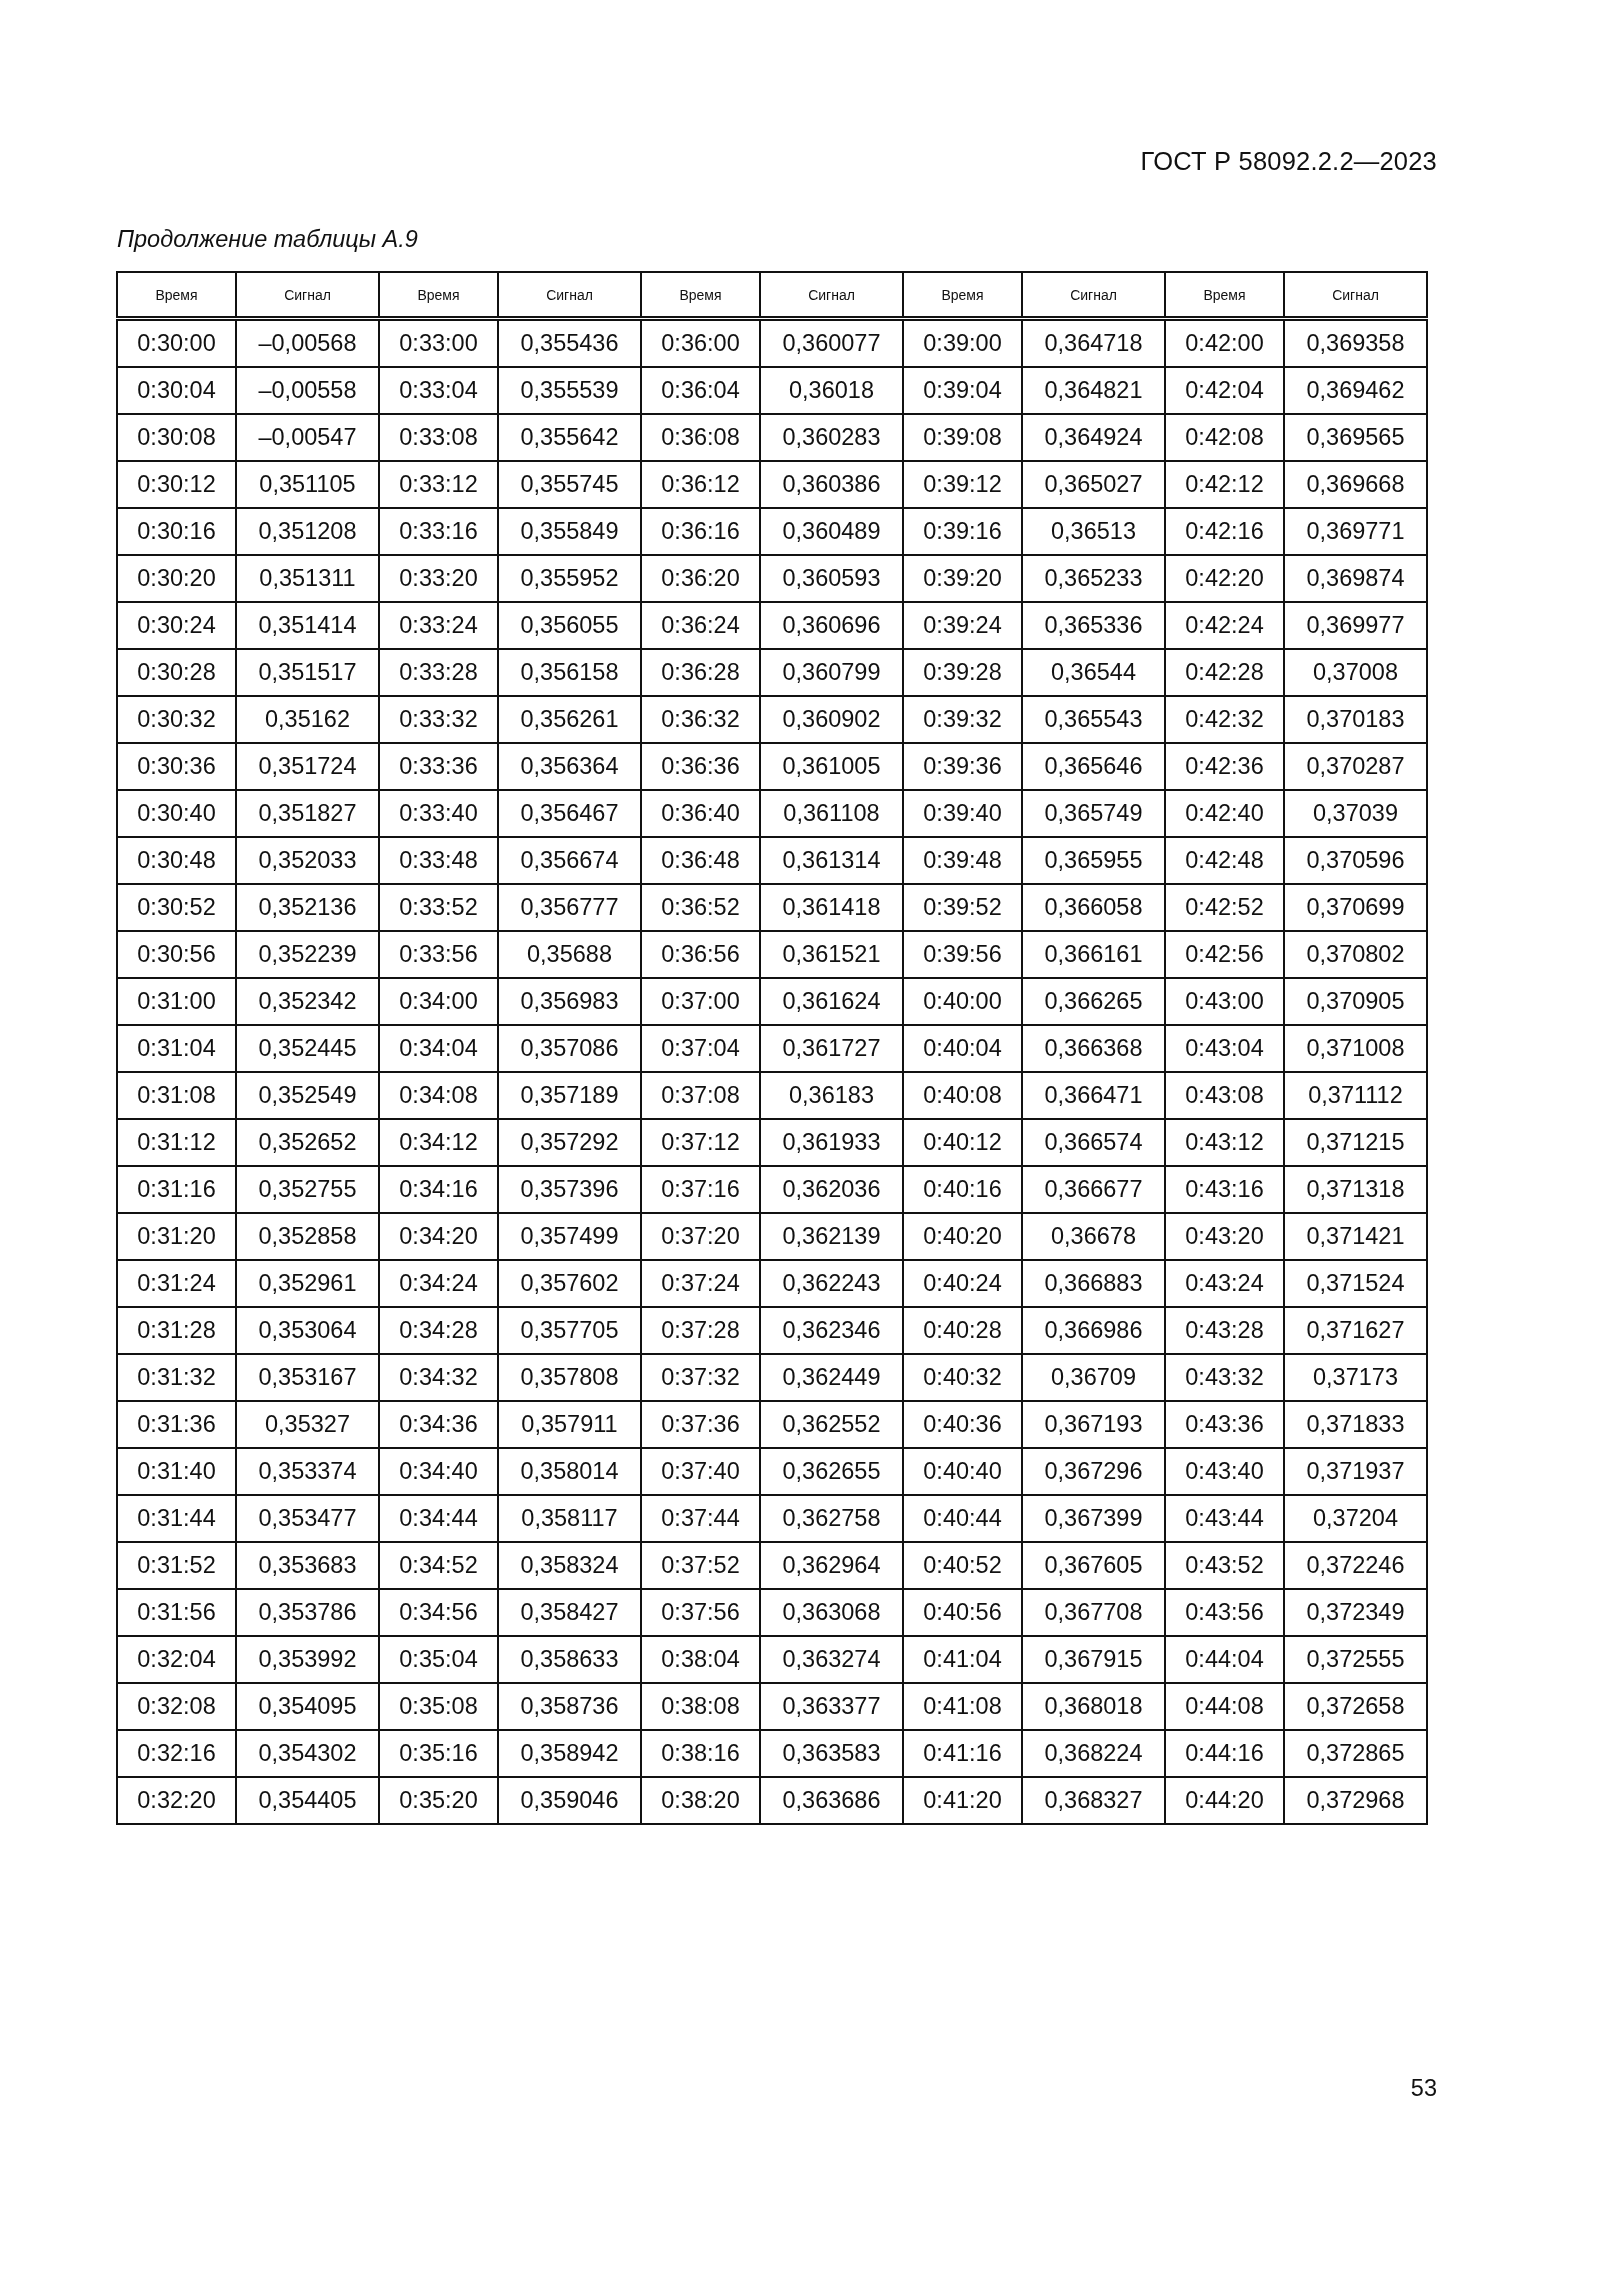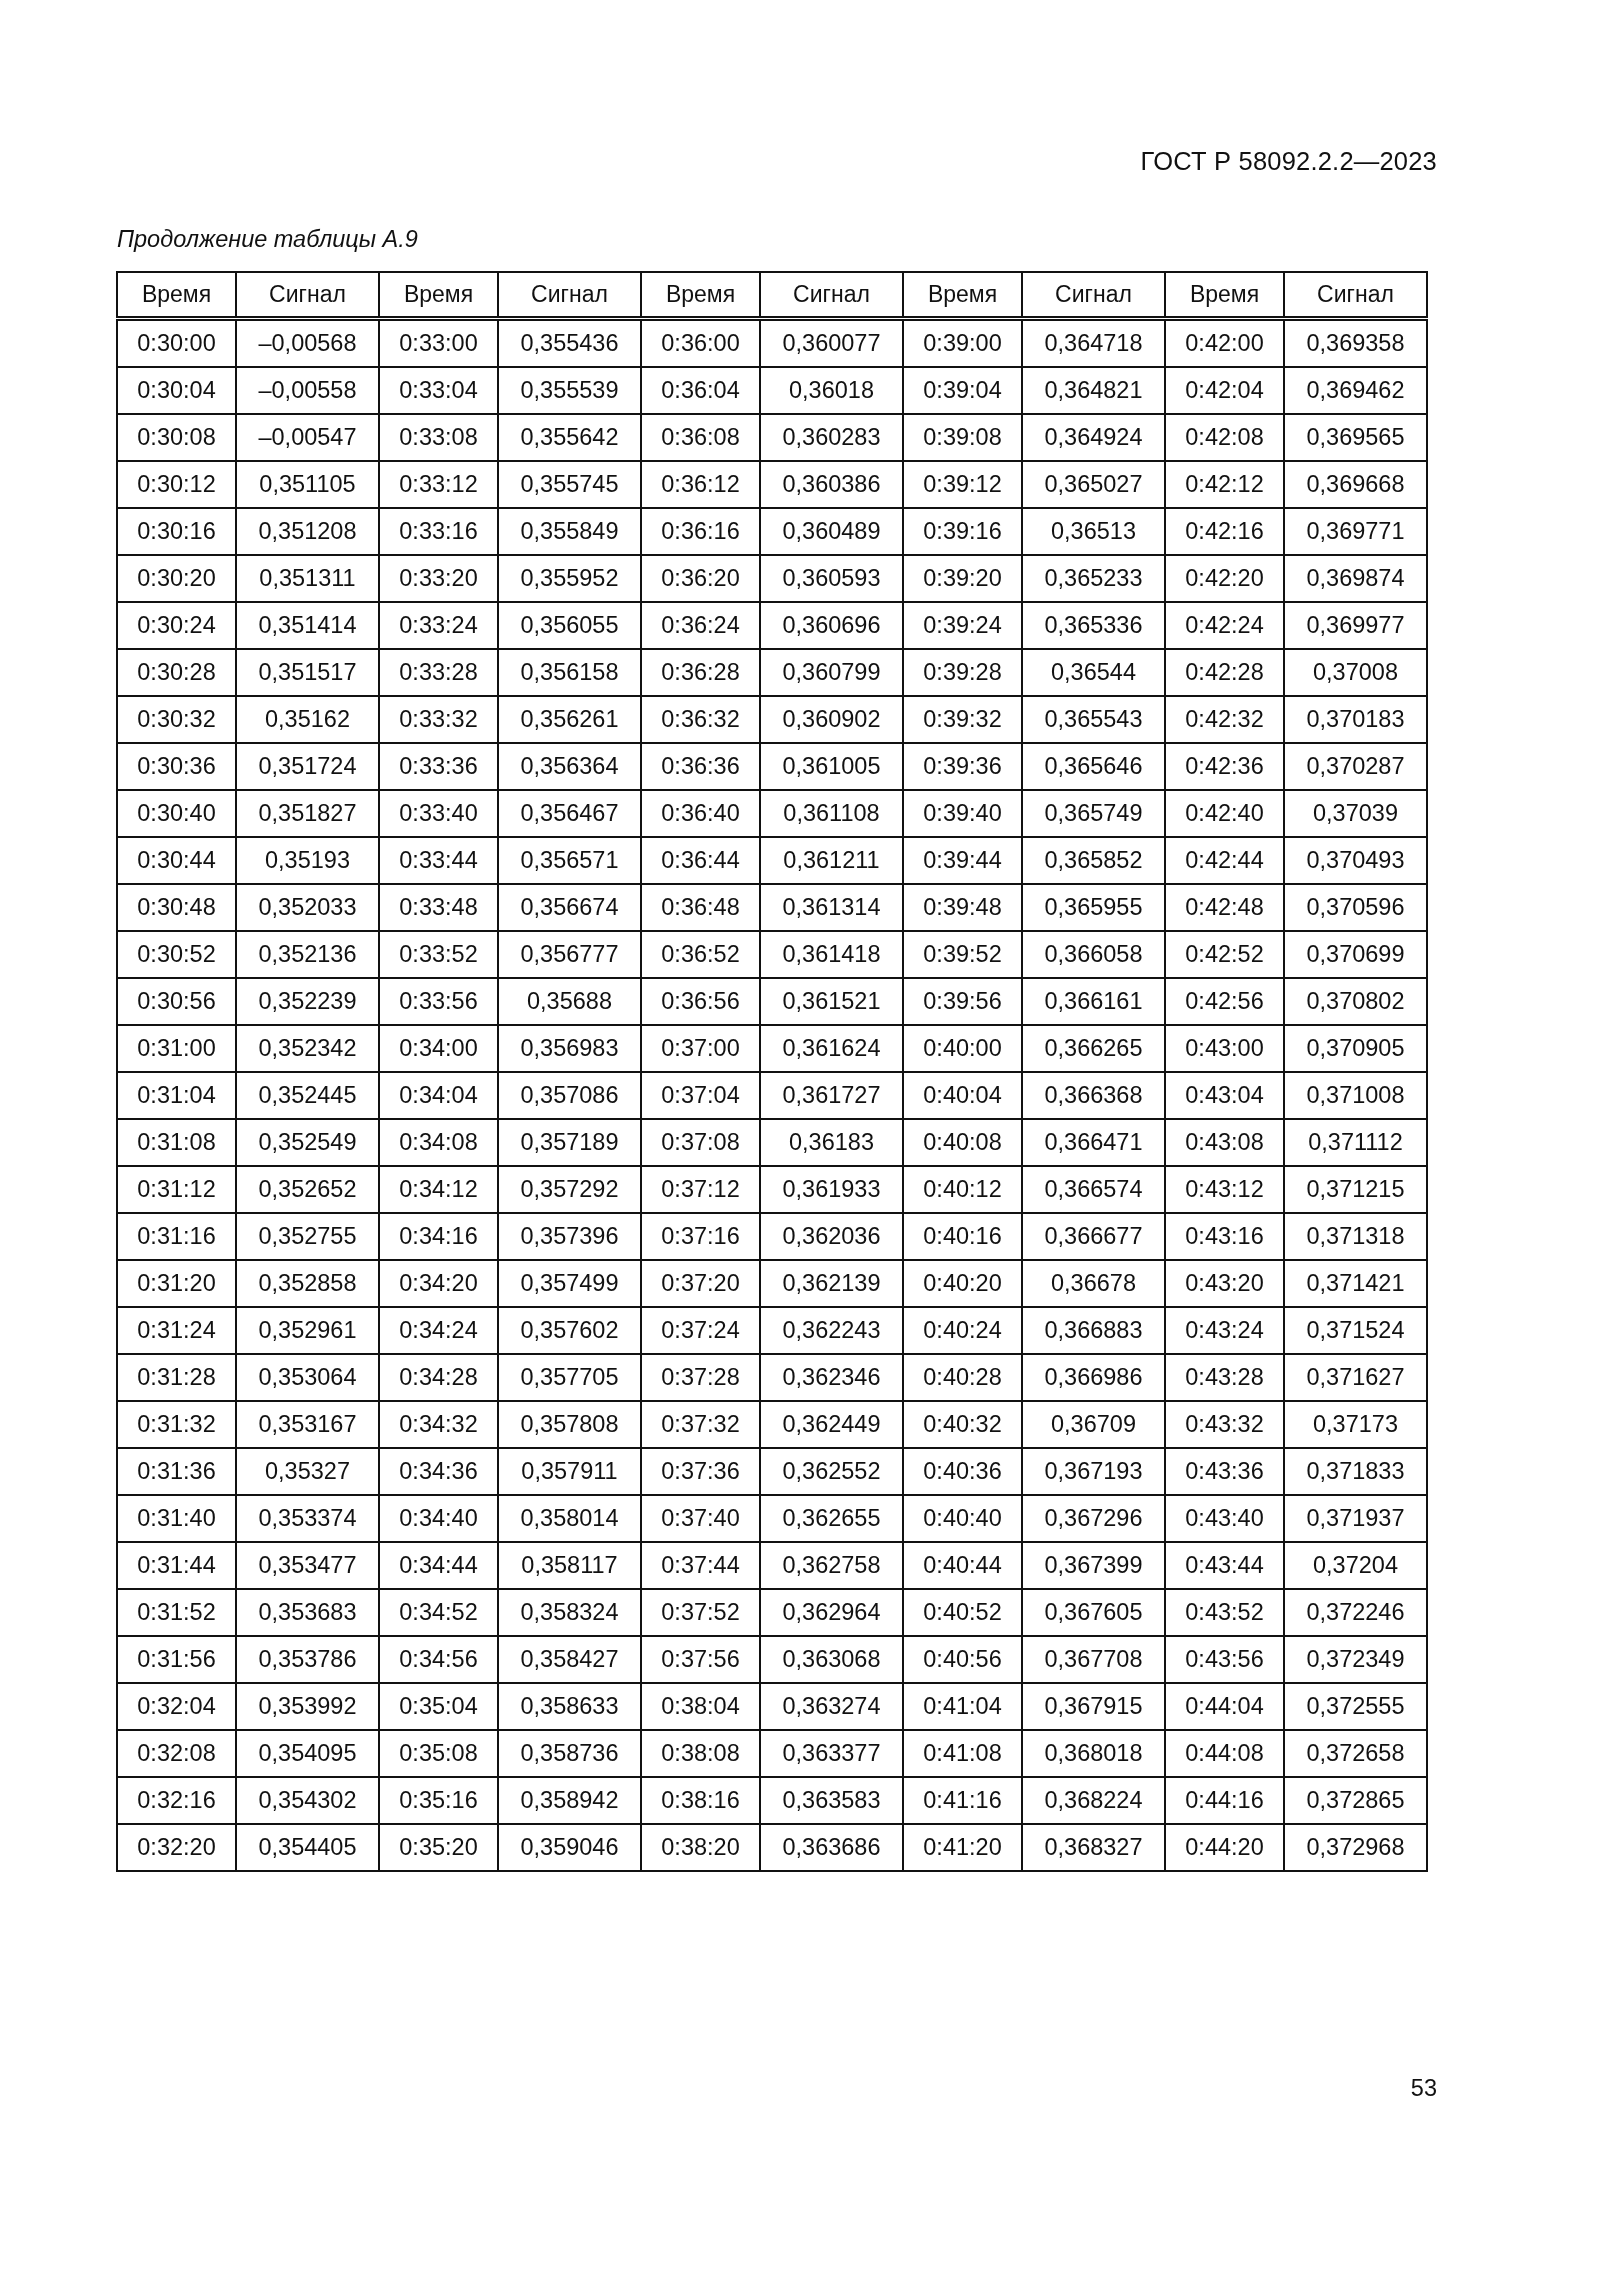--- a/index.html
+++ b/index.html
@@ -19,21 +19,21 @@
     position: absolute; left: 116px; top: 271px;
     border-collapse: collapse;
     border: 2.9px solid #111;
   }
   table.data th, table.data td {
     border: 2px solid #111;
     text-align: center; vertical-align: middle;
     padding: 0; font-weight: normal;
   }
   table.data th {
-    height: 43px; font-size: 23px;
+    height: 43px; font-size: 14px;
     border-bottom: 5.9px double #111;
   }
   table.data td { height: 45px; font-size: 23.5px; }
   col.t { width: 119px; }
   col.s { width: 143px; }
   table.data td.sep, table.data th.sep { border-left-width: 2.9px; }
   .page-num {
     position: absolute; right: 184px; top: 2075px; font-size: 23.5px;
   }
 </style>
@@ -197,32 +197,20 @@
         <td class="sep">0:33:40</td>
         <td>0,356467</td>
         <td class="sep">0:36:40</td>
         <td>0,361108</td>
         <td class="sep">0:39:40</td>
         <td>0,365749</td>
         <td class="sep">0:42:40</td>
         <td>0,37039</td>
       </tr>
       <tr>
-        <td>0:30:44</td>
-        <td>0,35193</td>
-        <td class="sep">0:33:44</td>
-        <td>0,356571</td>
-        <td class="sep">0:36:44</td>
-        <td>0,361211</td>
-        <td class="sep">0:39:44</td>
-        <td>0,365852</td>
-        <td class="sep">0:42:44</td>
-        <td>0,370493</td>
-      </tr>
-      <tr>
         <td>0:30:48</td>
         <td>0,352033</td>
         <td class="sep">0:33:48</td>
         <td>0,356674</td>
         <td class="sep">0:36:48</td>
         <td>0,361314</td>
         <td class="sep">0:39:48</td>
         <td>0,365955</td>
         <td class="sep">0:42:48</td>
         <td>0,370596</td>

